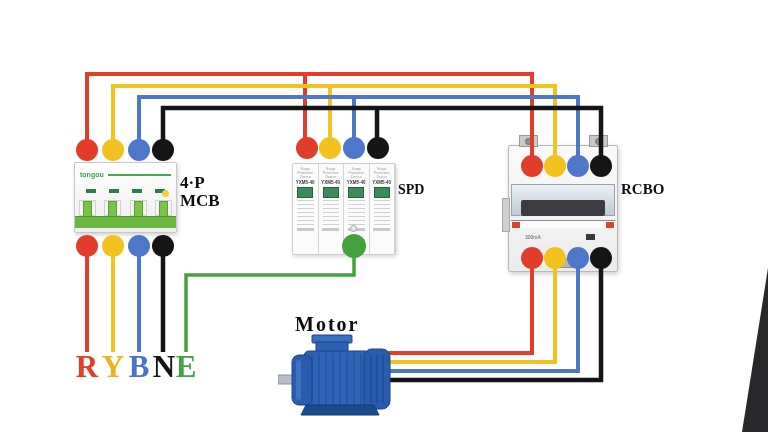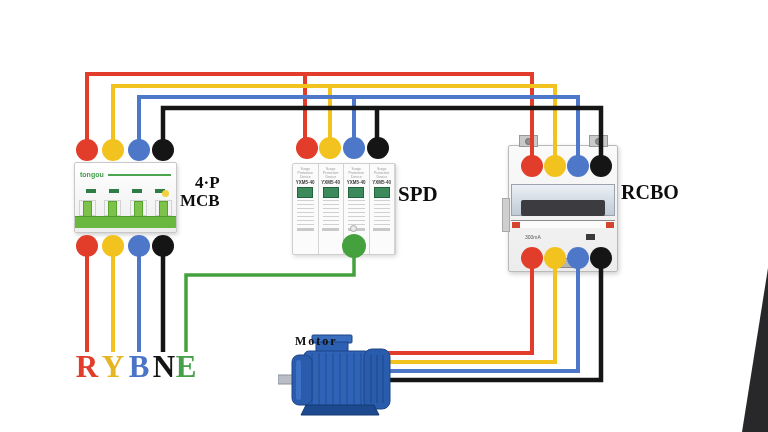--- a/index.html
+++ b/index.html
@@ -55,24 +55,24 @@
   .rcbo-strip { position:absolute; left:2px; right:2px; top:74px; height:8px; background:#fbfbfb; border-top:1px solid #8b8b8b; }
   .rcbo-redmark { position:absolute; top:76px; width:8px; height:6px; background:#d5442f; }
   .rcbo-redmark.l { left:3px; } .rcbo-redmark.r { right:3px; }
   .rcbo-rating { position:absolute; left:16px; top:88px; font-family:"Liberation Sans",sans-serif;
                  font-size:5px; color:#555; }
   .rcbo-test { position:absolute; right:22px; top:88px; width:9px; height:6px; background:#3a3a3a; }
   .rcbo-button { position:absolute; left:44px; top:112px; width:22px; height:10px; background:#b5b5b5; border:1px solid #8a8a8a; }
 
   
   .dev-label { font-weight:bold; color:#0d0d0d; z-index:6; }
-  .mcb-label { left:180px; top:174px; font-size:17px; line-height:18px;text-align:right; }
-  .spd-label { left:398px; top:182px; font-size:21px; }
-  .rcbo-label { left:621px; top:181px; font-size:20px; }
-  .motor-label { left:295px; top:334px; font-size:12px; letter-spacing:2px; }
+  .mcb-label { left:180px; top:174px; font-size:17px; line-height:18px; }
+  .spd-label { left:398px; top:182px; font-size:14px; }
+  .rcbo-label { left:621px; top:181px; font-size:15px; }
+  .motor-label { left:295px; top:313px; font-size:20px; letter-spacing:2px; }
 
   
   .phase-letter { position:absolute; top:349px; width:28px; text-align:center;
                   font-size:31px; font-weight:bold; z-index:2; }
 
   
   .wires-svg { position:absolute; left:0; top:0; z-index:3; pointer-events:none; }
   .motor-svg { position:absolute; left:278px; top:333px; z-index:5; }
   .corner-svg { position:absolute; right:0; bottom:0; z-index:1; }
 </style>

